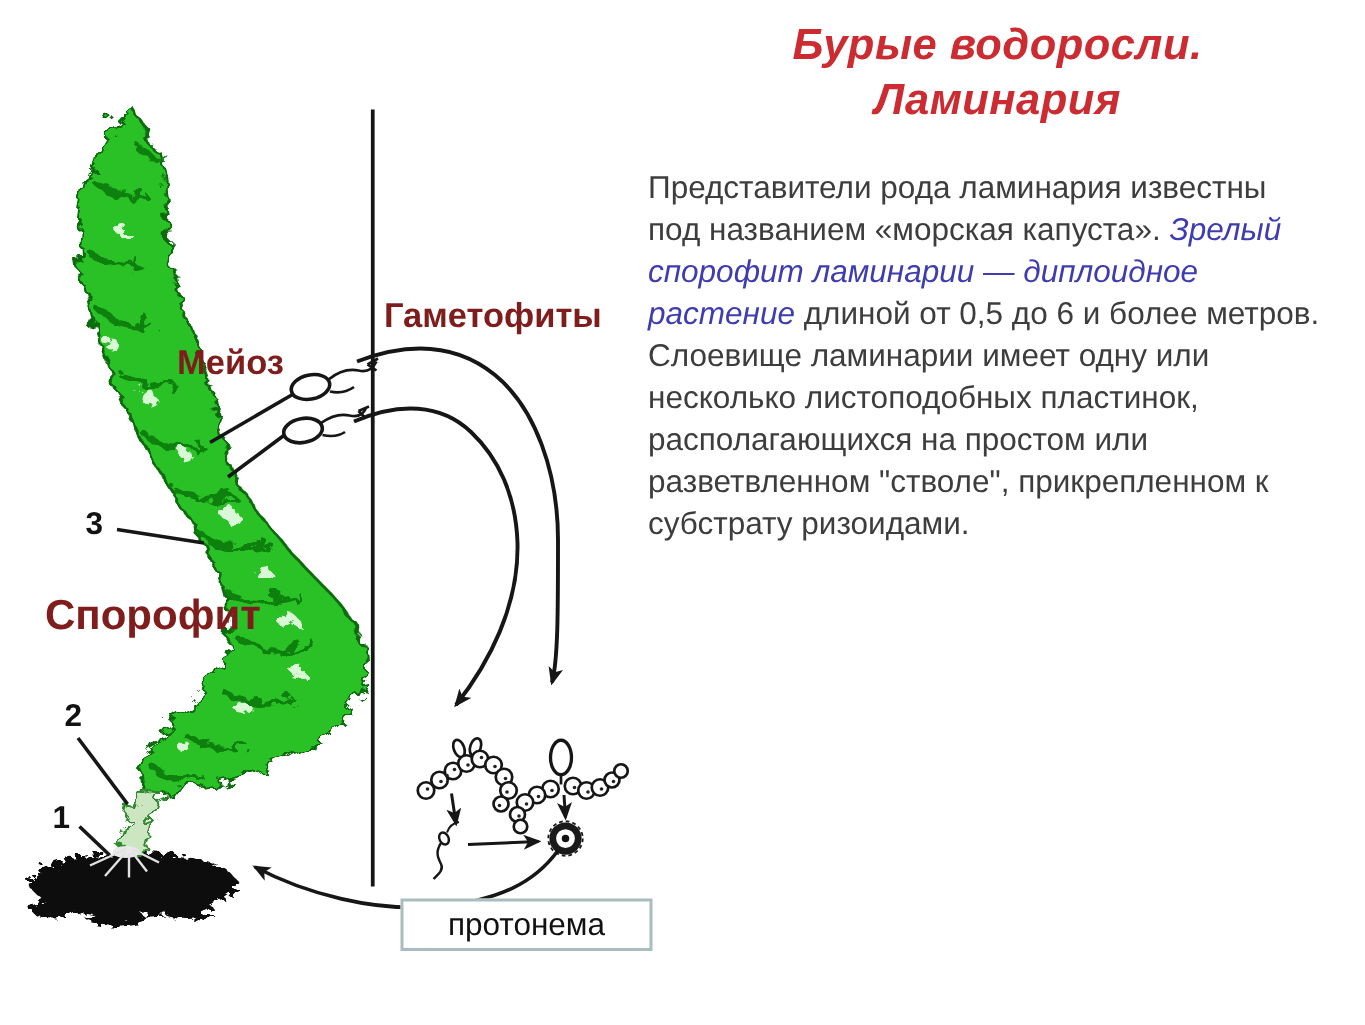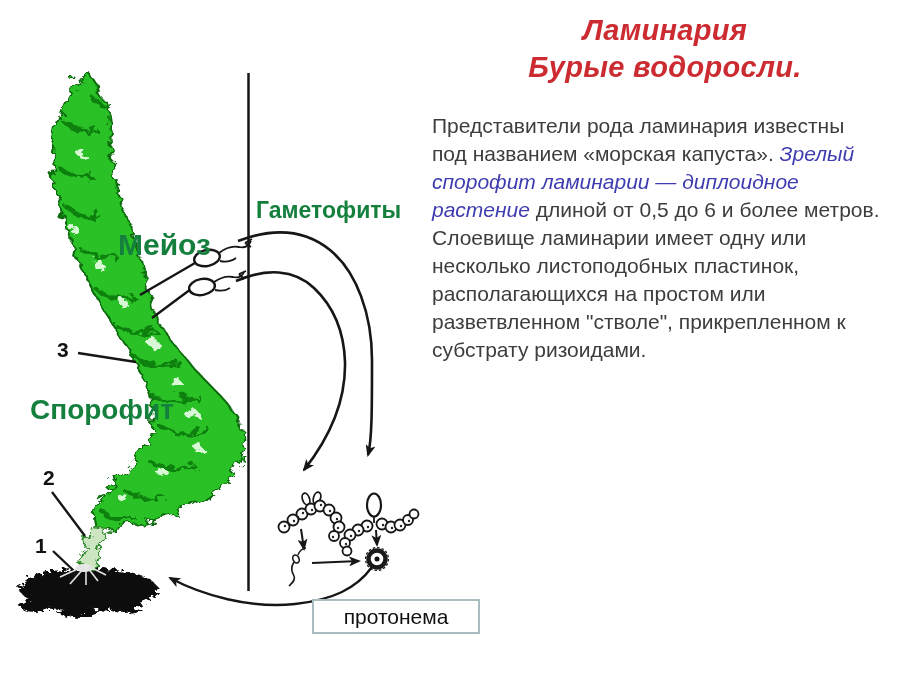--- a/index.html
+++ b/index.html
@@ -12,33 +12,33 @@
     color:#cb2b31;font-size:29px;line-height:37px;font-style:italic;font-weight:600;
     letter-spacing:.3px;
   }
   .body-text{
     position:absolute;left:432px;top:112px;width:452px;
     color:#3d3d3d;font-size:21px;line-height:28px;
   }
   .body-text p{margin:0;}
   .hl{color:#3e3cb0;font-style:italic;}
   .diagram-svg{position:absolute;left:0;top:0;width:470px;height:683px;}
-  .dlabel{position:absolute;color:#15803d;font-weight:bold;white-space:nowrap;text-align:center;}
-  .lbl-meiosis{left:118px;top:228px;font-size:30px;}
+  .dlabel{position:absolute;color:#7f1d1d;font-weight:bold;white-space:nowrap;text-align:center;}
+  .lbl-meiosis{left:118px;top:228px;font-size:23px;}
   .lbl-gameto{left:256px;top:197px;font-size:23px;}
   .lbl-sporo{left:30px;top:394px;font-size:28px;}
   .num{position:absolute;color:#121212;font-weight:bold;font-size:21px;}
   .num1{left:35px;top:534px;}
   .num2{left:43px;top:466px;}
   .num3{left:57px;top:338px;}
   .protonema-box{
     position:absolute;left:267px;top:599px;width:164px;height:31px;
     border:2px solid #a9bcbf;background:#ffffff;
     display:flex;align-items:center;justify-content:center;
-    font-size:21px;color:#111;margin-left:45px;
+    font-size:21px;color:#111;
   }
 </style>
 </head>
 <body>
 
 <div class="canvas">
 
   <svg class="diagram-svg" viewBox="0 0 470 683">
     <defs>
       <marker id="ah" viewBox="0 0 12 10" markerWidth="12" markerHeight="10" refX="10" refY="5" orient="auto" markerUnits="userSpaceOnUse">
@@ -232,21 +232,21 @@
   <div class="dlabel lbl-sporo">Спорофит</div>
   <div class="num num3">3</div>
   <div class="num num2">2</div>
   <div class="num num1">1</div>
 
   <div class="protonema-box">
     <span>протонема</span>
   </div>
 
   <div class="title">
+    <div>Бурые водоросли.</div>
     <div>Ламинария</div>
-    <div>Бурые водоросли.</div>
   </div>
 
   <div class="body-text">
     <p><span>Представители рода ламинария известны под названием «морская капуста». </span><span class="hl">Зрелый спорофит ламинарии — диплоидное растение</span><span> длиной от 0,5 до 6 и более метров. Слоевище ламинарии имеет одну или несколько листоподобных пластинок, располагающихся на простом или разветвленном "стволе", прикрепленном к субстрату ризоидами.</span></p>
   </div>
 
 </div>
 
 </body></html>

